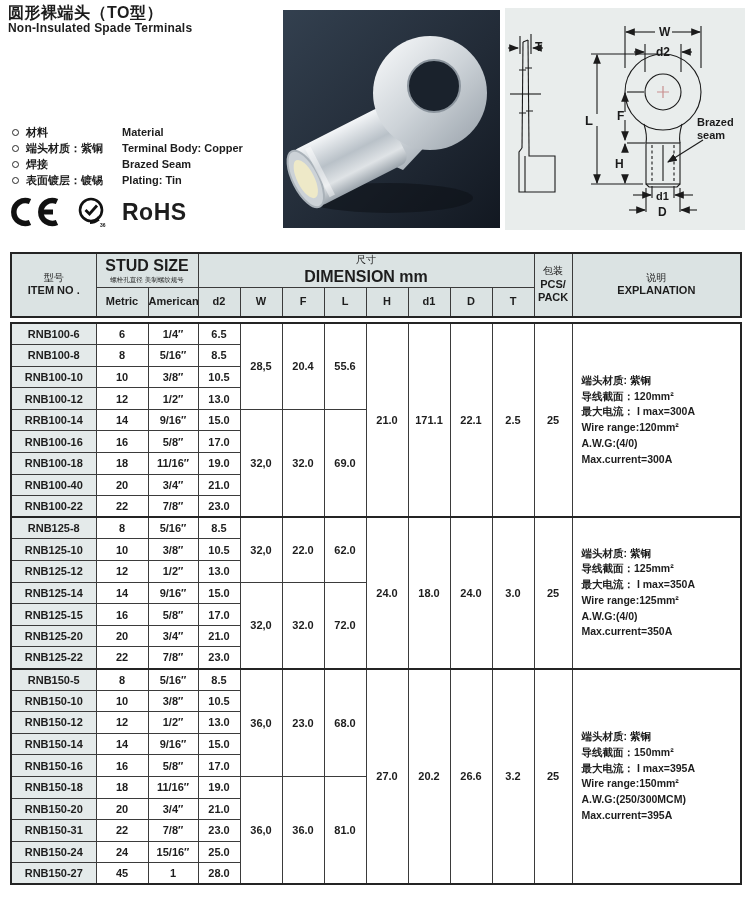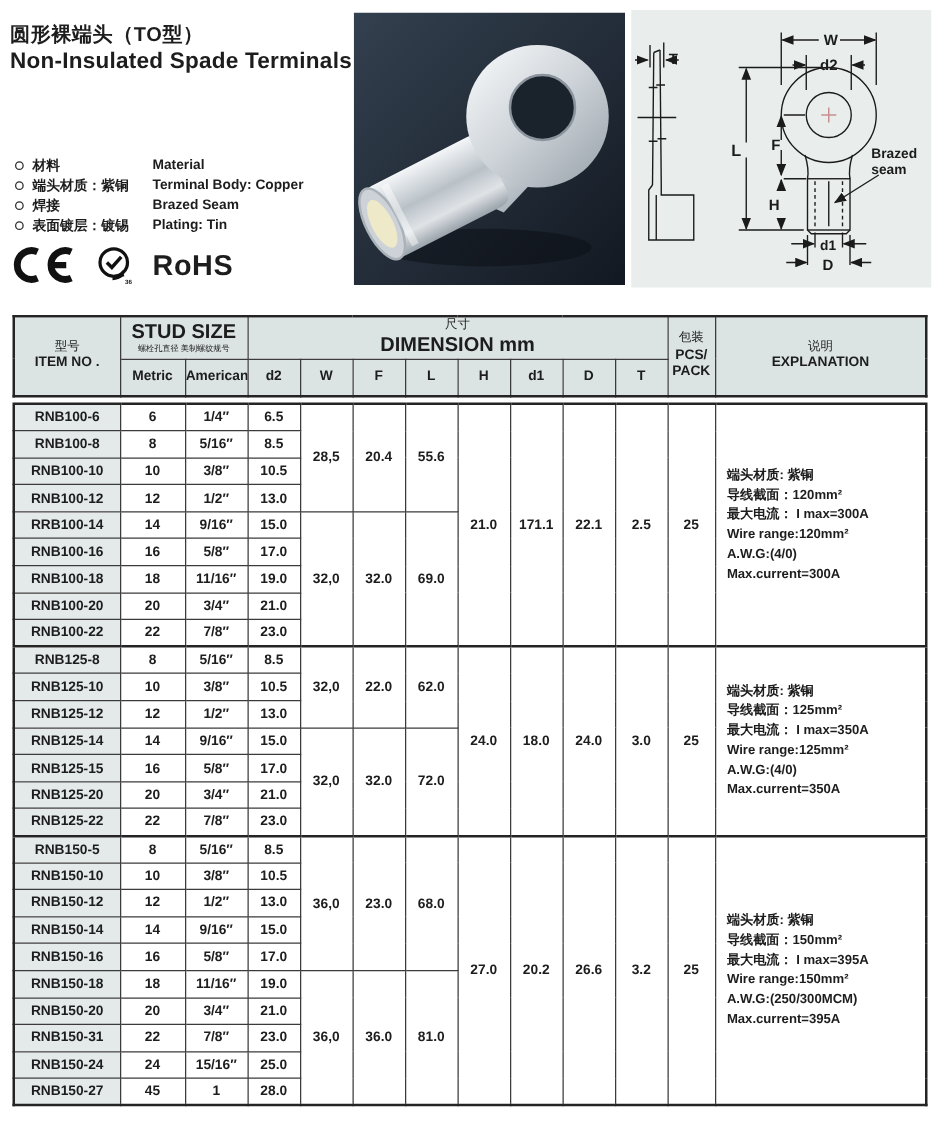--- a/index.html
+++ b/index.html
@@ -1,23 +1,23 @@
 <!DOCTYPE html>
 <html style="--header-bg: #dbe3e3; --item-bg: #e4eaea; --drawing-bg: #e9edec; --photo-bg: #222b37; --accent-red: #c98f8f;"><head>
 <meta charset="utf-8">
 <style>
   html,body{margin:0;padding:0;background:#ffffff;}
   body{width:750px;height:899px;position:relative;overflow:hidden;
        font-family:"Liberation Sans","DejaVu Sans",sans-serif;color:#1d1d1d;
        -webkit-font-smoothing:antialiased;}
 
   
-  .titles{position:absolute;left:8px;top:20px;line-height:1.15;}
+  .titles{position:absolute;left:8px;top:4px;line-height:1.15;}
   .title-zh{font-size:16px;font-weight:bold;letter-spacing:.5px;}
-  .title-en{font-size:18px;font-weight:bold;letter-spacing:.2px;}
+  .title-en{font-size:12px;font-weight:bold;letter-spacing:.2px;}
 
   .materials{position:absolute;left:12px;top:124px;}
   .mat-row{display:flex;align-items:center;height:16px;font-size:11px;font-weight:bold;}
   .bullet{width:5px;height:5px;border:1.5px solid #2a2a2a;border-radius:50%;
           margin-right:7px;flex:0 0 auto;}
   .mat-zh{width:92px;}
   .mat-en{margin-left:4px;text-align:center;}
 
   .logos{position:absolute;left:8px;top:196px;display:flex;align-items:center;gap:16px;}
   .rohs{font-size:23px;font-weight:bold;letter-spacing:.5px;}
@@ -337,21 +337,21 @@
           <td>5/8″</td>
           <td>17.0</td>
         </tr>
         <tr>
           <td class="item">RNB100-18</td>
           <td>18</td>
           <td>11/16″</td>
           <td>19.0</td>
         </tr>
         <tr>
-          <td class="item">RNB100-20</td>
+          <td class="item">RNB100-40</td>
           <td>20</td>
           <td>3/4″</td>
           <td>21.0</td>
         </tr>
         <tr>
           <td class="item">RNB100-22</td>
           <td>22</td>
           <td>7/8″</td>
           <td>23.0</td>
         </tr>

